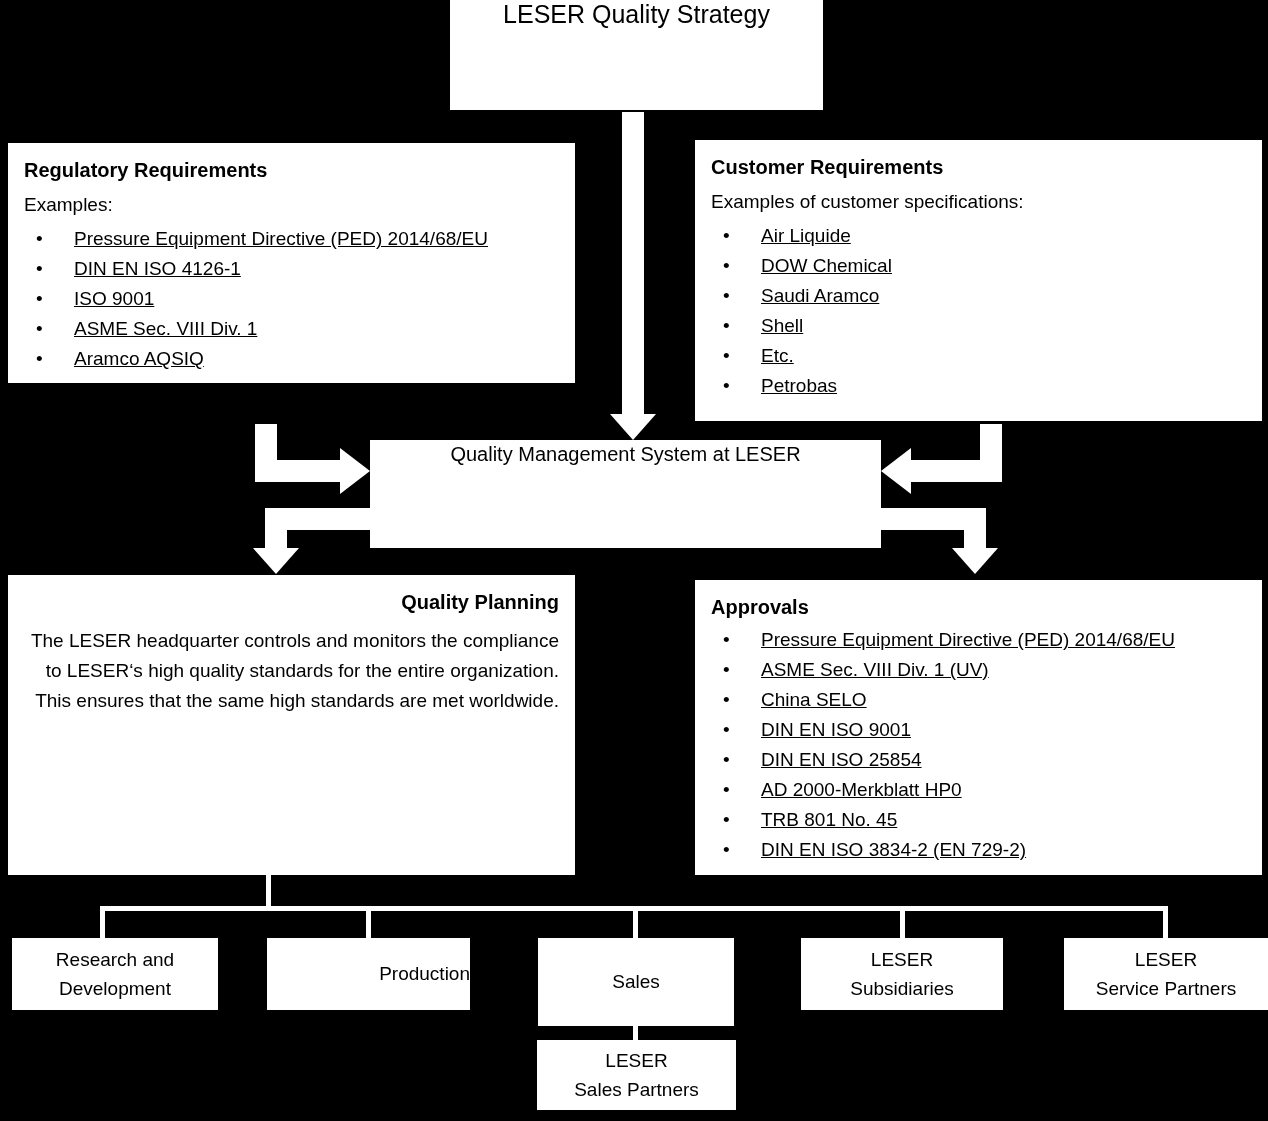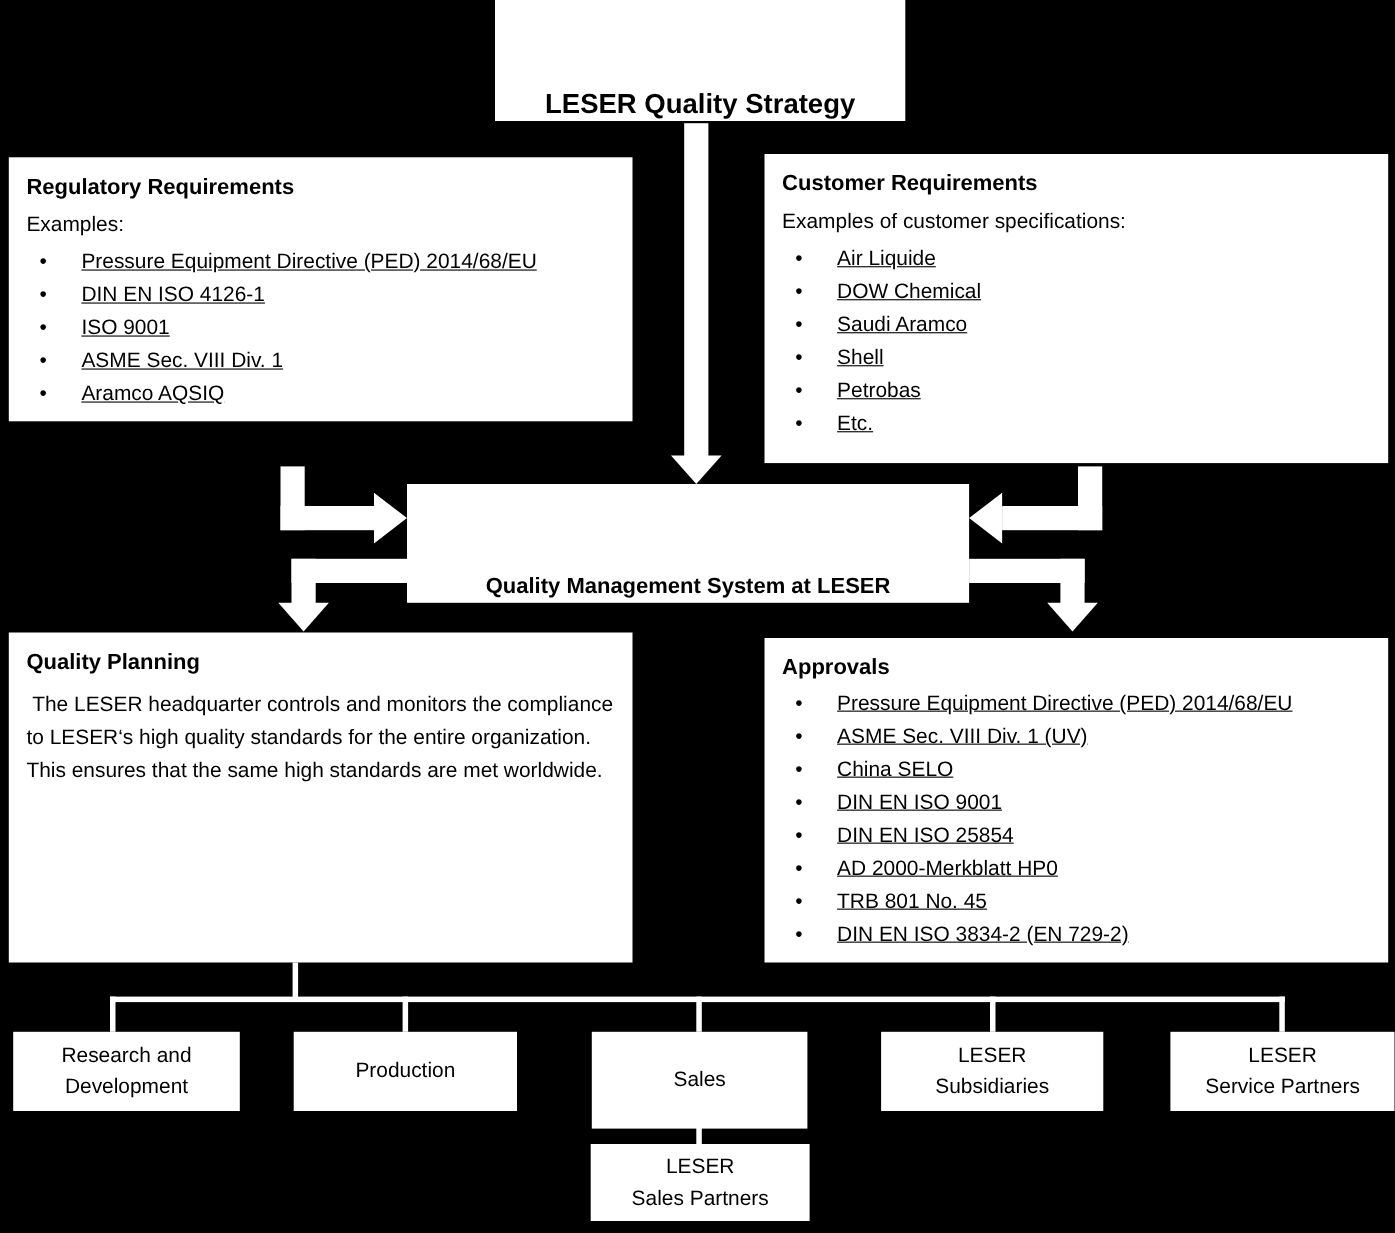--- a/index.html
+++ b/index.html
@@ -13,24 +13,24 @@
     overflow: hidden;
   }
   .box {
     position: absolute;
     background: #ffffff;
     color: #000000;
     box-sizing: border-box;
   }
   .center-box {
     display: flex;
-    align-items: flex-end;
+    align-items: flex-start;
     justify-content: center;
     text-align: center;
-    font-weight: bold;
+    font-weight: normal;
   }
   .title-box { font-size: 25px; }
   .qms-box { font-size: 20px; line-height: 1.45; padding: 0 30px; }
   .content-box { padding: 12px 16px; font-size: 19px; }
   .box-title { font-weight: bold; font-size: 20px; margin: 4px 0 12px; }
   .intro { margin: 8px 0 6px; }
   ul.bullets { list-style: none; margin: 8px 0 0 0; padding: 0; }
   ul.bullets li { position: relative; padding-left: 50px; line-height: 30px; text-decoration: underline; }
   ul.bullets li::before { content: "\2022"; position: absolute; left: 12px; }
   .para { line-height: 30px; white-space: pre-wrap; }
@@ -77,22 +77,22 @@
   </div>
 
   <div class="box content-box" style="left:695px; top:140px; width:567px; height:281px;">
     <div class="box-title">Customer Requirements</div>
     <div class="intro">Examples of customer specifications:</div>
     <ul class="bullets">
       <li>Air Liquide</li>
       <li>DOW Chemical</li>
       <li>Saudi Aramco</li>
       <li>Shell</li>
+      <li>Etc.</li>
       <li>Petrobas</li>
-      <li>Etc.</li>
     </ul>
   </div>
 
   <div>
     <div class="wseg" style="left:255px; top:424px; width:22px; height:58px;"></div>
     <div class="wseg" style="left:255px; top:460px; width:87px; height:22px;"></div>
     <div class="tri tri-right" style="left:340px; top:448px;"></div>
   </div>
 
   <div>
@@ -110,21 +110,21 @@
     <div class="wseg" style="left:265px; top:508px; width:22px; height:42px;"></div>
     <div class="tri tri-down" style="left:253px; top:548px;"></div>
   </div>
 
   <div>
     <div class="wseg" style="left:881px; top:508px; width:105px; height:22px;"></div>
     <div class="wseg" style="left:964px; top:508px; width:22px; height:42px;"></div>
     <div class="tri tri-down" style="left:952px; top:548px;"></div>
   </div>
 
-  <div class="box content-box" style="left:8px; top:575px; width:567px; height:300px;">
+  <div class="box content-box" style="left:8px; top:575px; width:567px; height:300px;text-align:right;">
     <div class="box-title">Quality Planning</div>
     <div class="para"> The LESER headquarter controls and monitors the compliance to LESER‘s high quality standards for the entire organization.</div>
     <div class="para">This ensures that the same high standards are met worldwide.</div>
   </div>
 
   <div class="box content-box" style="left:695px; top:580px; width:567px; height:295px;">
     <div class="box-title" style="margin-bottom:6px;">Approvals</div>
     <ul class="bullets" style="margin-top:2px;">
       <li>Pressure Equipment Directive (PED) 2014/68/EU</li>
       <li>ASME Sec. VIII Div. 1 (UV)</li>
@@ -146,21 +146,21 @@
     <div class="wseg" style="left:900px; top:906px; width:5px; height:32px;"></div>
     <div class="wseg" style="left:1163px; top:906px; width:5px; height:32px;"></div>
     <div class="wseg" style="left:633px; top:1010px; width:5px; height:30px;"></div>
   </div>
 
   <div class="box node-box" style="left:12px; top:938px; width:206px; height:72px;">
     <div class="line">Research and</div>
     <div class="line">Development</div>
   </div>
 
-  <div class="box node-box" style="left:267px; top:938px; width:203px; height:72px;">
+  <div class="box node-box" style="left:267px; top:938px; width:203px; height:72px;align-items:flex-end;">
     <div class="line">Production</div>
 
   </div>
 
   <div class="box node-box" style="left:538px; top:938px; width:196px; height:88px;">
     <div class="line">Sales</div>
 
   </div>
 
   <div class="box node-box" style="left:801px; top:938px; width:202px; height:72px;">

